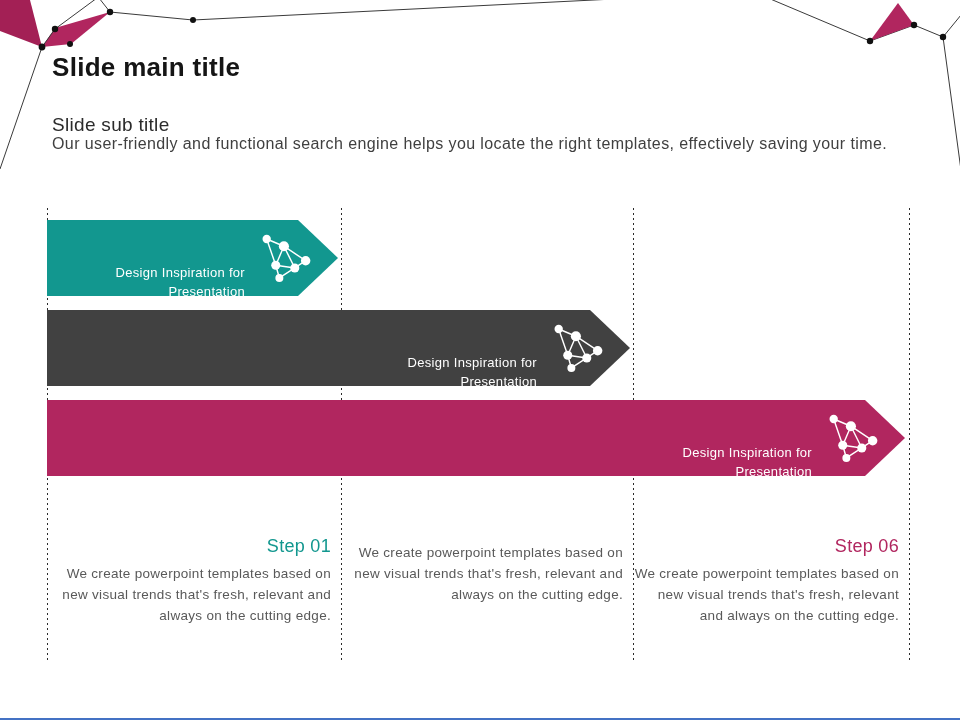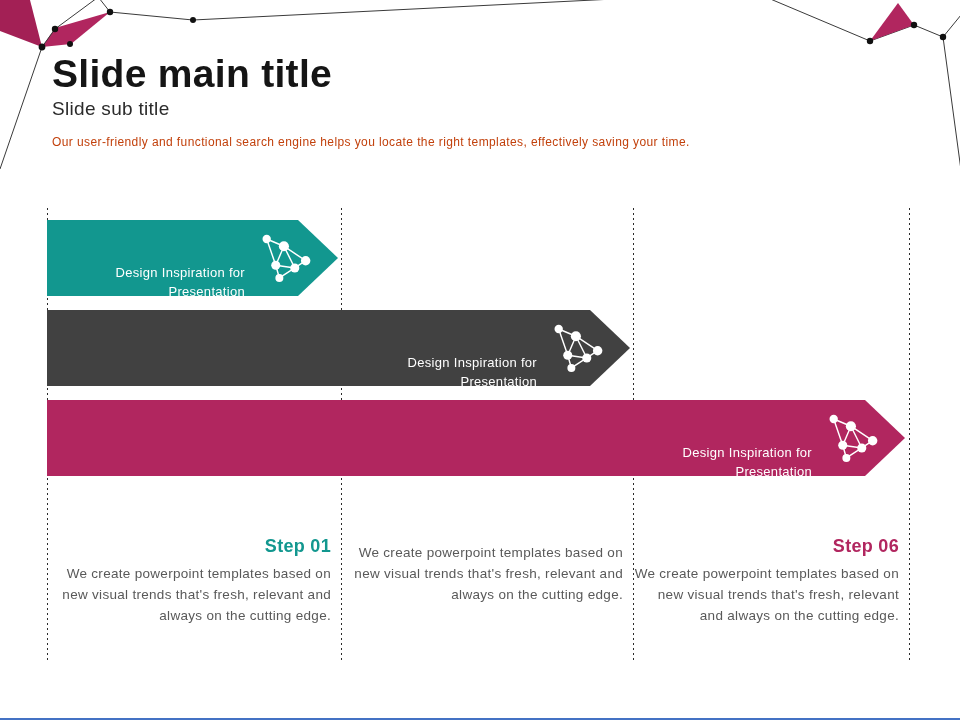--- a/index.html
+++ b/index.html
@@ -7,29 +7,29 @@
     width:960px;height:720px;position:relative;overflow:hidden;
     background:#ffffff;
     font-family:"Liberation Sans", sans-serif;
     -webkit-font-smoothing:antialiased;
   }
   
   .decor{position:absolute;top:0;left:0;width:960px;height:210px;pointer-events:none;}
   
   .title{
     position:absolute;left:52px;top:52px;
-    font-size:39px;font-weight:800;color:#151515;letter-spacing:.3px;
+    font-size:26px;font-weight:800;color:#151515;letter-spacing:.3px;
   }
   .subtitle{
-    position:absolute;left:52px;top:98px;
+    position:absolute;left:52px;top:114px;
     font-size:19px;font-weight:400;color:#2b2b2b;letter-spacing:.3px;
   }
   .description{
     position:absolute;left:52px;top:135px;
-    font-size:12px;color:#c2410c;letter-spacing:.4px;
+    font-size:16px;color:#404040;letter-spacing:.4px;
   }
   
   .vline{
     position:absolute;top:208px;height:455px;width:1px;
     background-image:repeating-linear-gradient(to bottom,#2b2b2b 0 2px,transparent 2px 5px);
   }
   .vline.v1{left:47px}.vline.v2{left:341px}.vline.v3{left:633px}.vline.v4{left:909px}
   
   .arrow{
     position:absolute;left:47px;height:76px;
@@ -42,21 +42,21 @@
   .arrow.a3{top:400px;width:858px;}
   .arrow-label{
     text-align:right;color:#ffffff;font-size:13px;line-height:19px;letter-spacing:.3px;margin-top:48px;
   }
   .net-icon{width:58px;height:56px;margin-left:9px;flex:0 0 auto;}
   
   .step{position:absolute;top:536px;text-align:right;}
   .step.s1{left:47px;width:284px;}
   .step.s2{left:341px;width:282px;}
   .step.s3{left:633px;width:266px;}
-  .step-title{font-size:18px;font-weight:700;letter-spacing:.3px;}
+  .step-title{font-size:18px;font-weight:400;letter-spacing:.3px;}
   .step-body{
     margin-top:6px;font-size:13.5px;line-height:21px;color:#595959;letter-spacing:.3px;
   }
   
   .bottom-line{position:absolute;left:0;bottom:0;width:960px;height:2px;}
 </style>
 </head>
 <body>
 
 <svg class="decor" viewBox="0 0 960 210">

